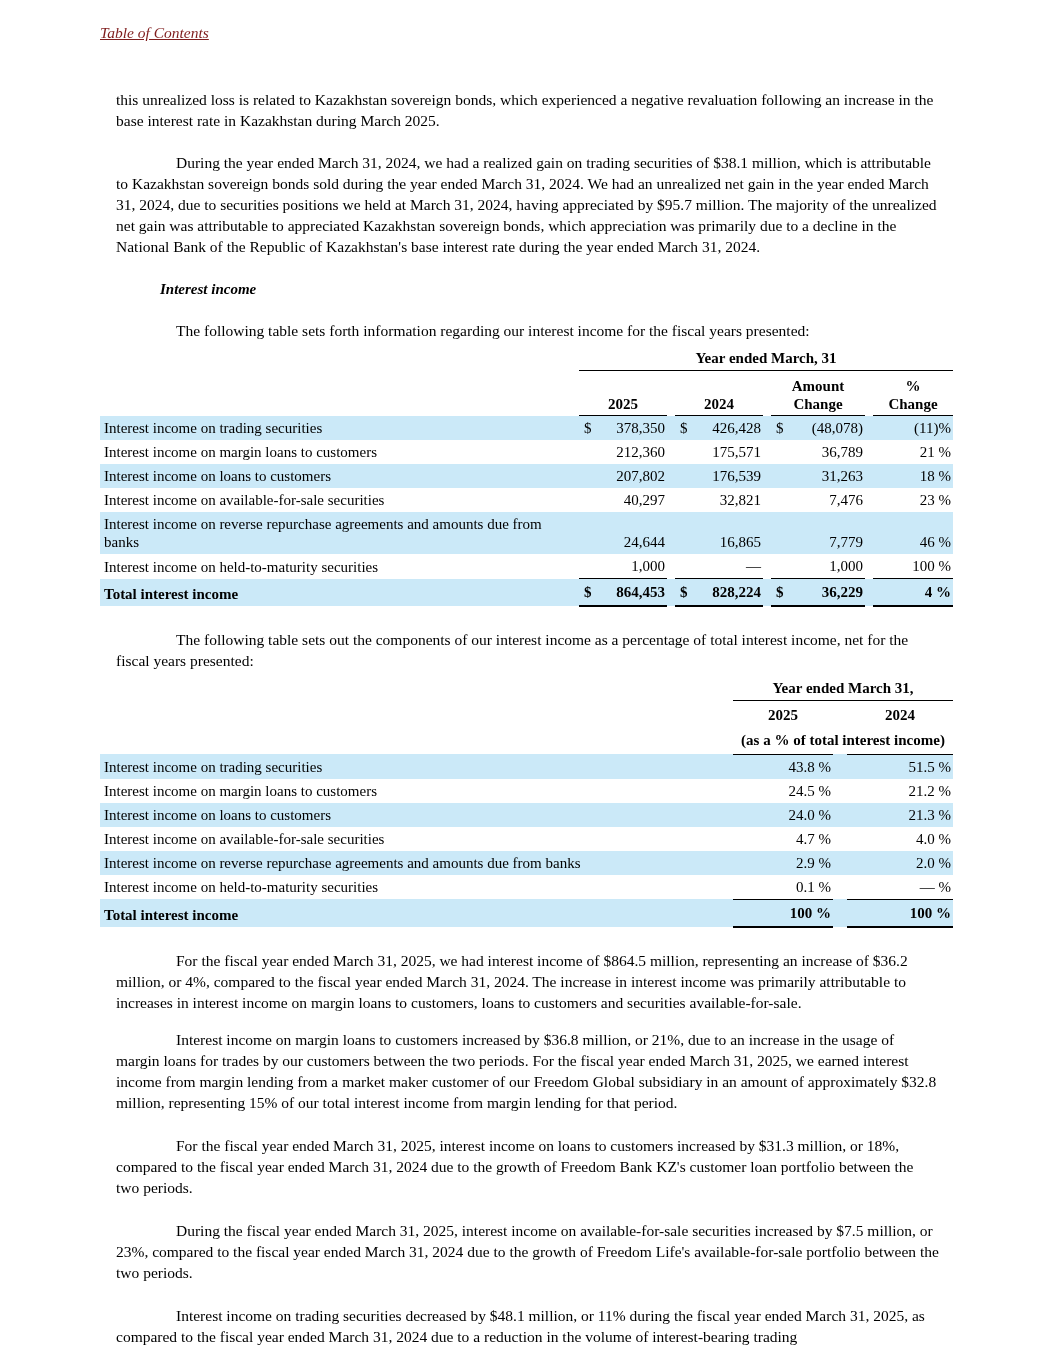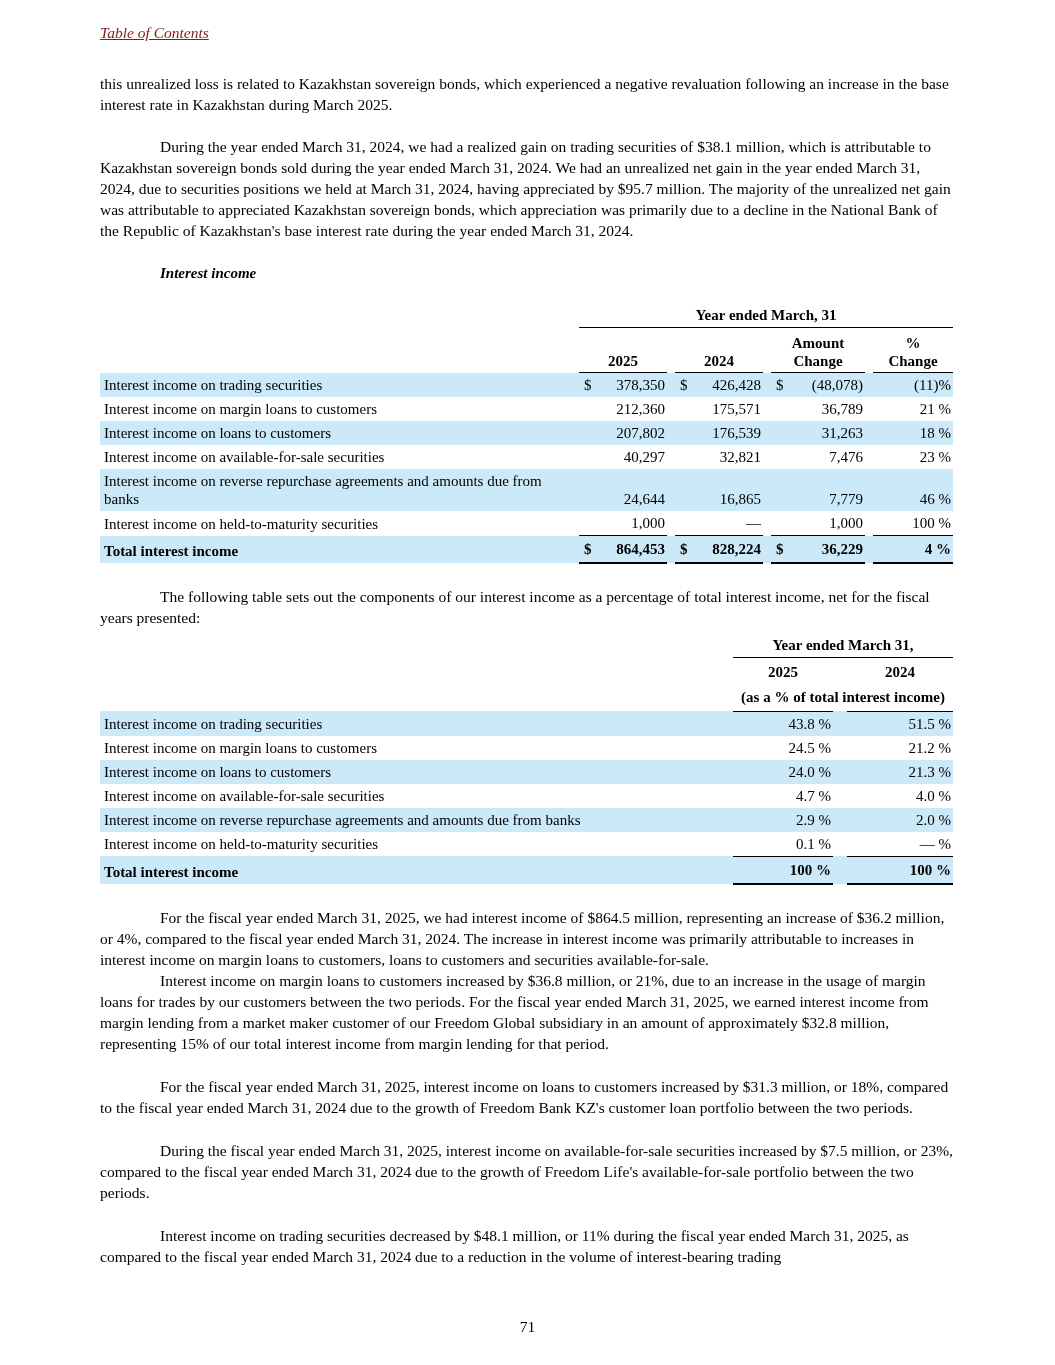--- a/index.html
+++ b/index.html
@@ -10,21 +10,21 @@
     font-family: "Liberation Serif", serif;
     font-size: 15.5px; line-height: 21px;
     display: flex; flex-direction: column;
     overflow: hidden;
   }
   .content { padding: 22px 100px 0 100px; }
   a.toc {
     color: #7f1d1d; font-style: italic; text-decoration: underline;
     display: inline-block; margin-bottom: 30px;
   }
-  p { margin: 0; }
+  p { margin: 16px; }
   .indent { text-indent: 60px; }
   .mb { margin-bottom: 21px; }
   .mb2 { margin-bottom: 22px; }
   h3.subheading {
     margin: 0 0 20px 60px; font-size: 15px; line-height: 21px;
     font-weight: bold; font-style: italic;
   }
   .pre-table { margin-bottom: 6px; }
 
   table { border-collapse: collapse; table-layout: fixed; width: 853px; font-size: 15px; line-height: 18px; }
@@ -58,20 +58,21 @@
 <div class="content">
 
   <a class="toc" href="#">Table of Contents</a>
 
   <p class="mb">this unrealized loss is related to Kazakhstan sovereign bonds, which experienced a negative revaluation following an increase in the base interest rate in Kazakhstan during March 2025.</p>
 
   <p class="indent mb2">During the year ended March 31, 2024, we had a realized gain on trading securities of $38.1 million, which is attributable to Kazakhstan sovereign bonds sold during the year ended March 31, 2024. We had an unrealized net gain in the year ended March 31, 2024, due to securities positions we held at March 31, 2024, having appreciated by $95.7 million. The majority of the unrealized net gain was attributable to appreciated Kazakhstan sovereign bonds, which appreciation was primarily due to a decline in the National Bank of the Republic of Kazakhstan's base interest rate during the year ended March 31, 2024.</p>
 
   <h3 class="subheading">Interest income</h3>
 
+  <p class="indent pre-table">The following table sets forth information regarding our interest income for the fiscal years presented:</p>
 
   <div class="t-wrap">
   <table>
     <colgroup>
       <col style="width:479px">
           <col style="width:18px">
           <col style="width:70px">
           <col style="width:8px">
       <col style="width:18px">
           <col style="width:70px">

